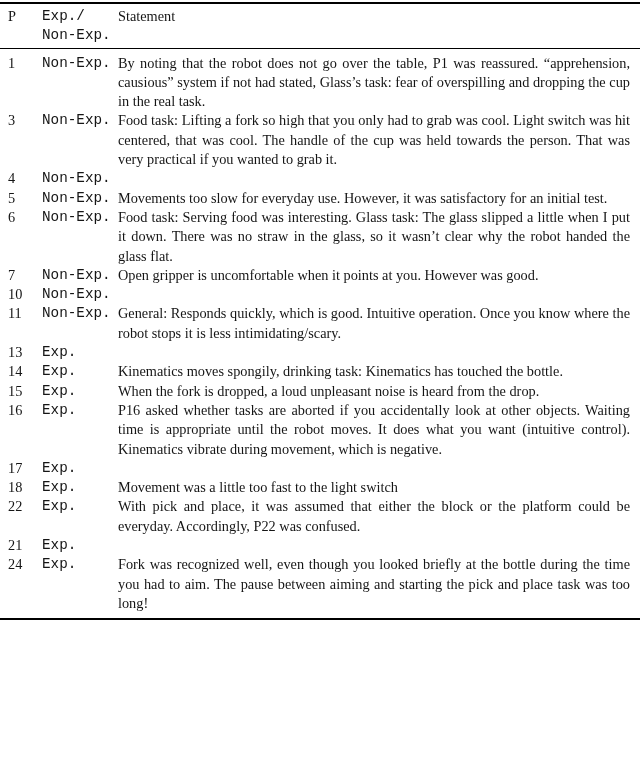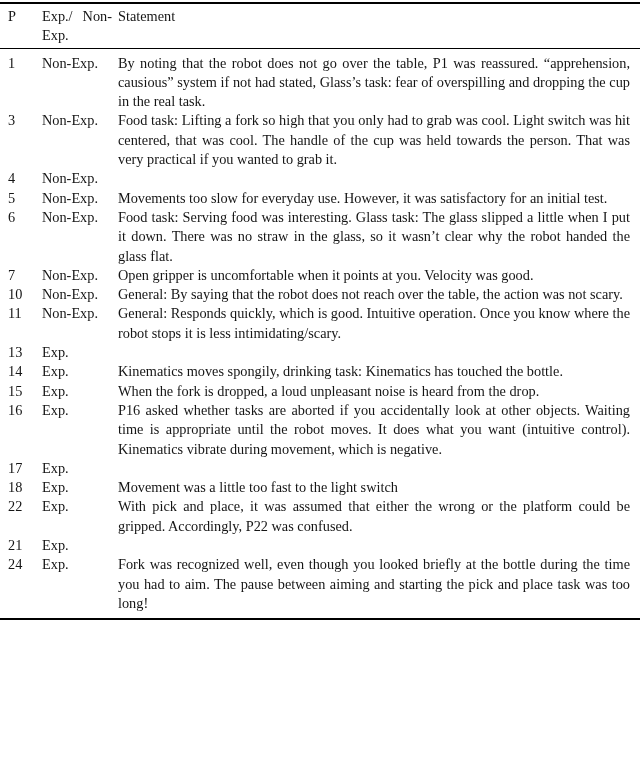--- a/index.html
+++ b/index.html
@@ -39,20 +39,21 @@
   }
   .tbody {
     padding-top: 5px;
     padding-bottom: 5px;
   }
   .col-p {
     padding-right: 4px;
   }
   .col-g {
     padding-right: 6px;
+    font-family: Liberation Mono, monospace;
   }
   .col-g.hdr {
     text-align: justify;
   }
   .col-s {
     text-align: justify;
   }
 </style>
 </head>
 <body>
@@ -87,26 +88,25 @@
           <div class="col-s">Movements too slow for everyday use. However, it was satisfactory for an initial test.</div>
         </div>
         <div class="row">
           <div class="col-p">6</div>
           <div class="col-g">Non-Exp.</div>
           <div class="col-s">Food task: Serving food was interesting. Glass task: The glass slipped a little when I put it down. There was no straw in the glass, so it wasn’t clear why the robot handed the glass flat.</div>
         </div>
         <div class="row">
           <div class="col-p">7</div>
           <div class="col-g">Non-Exp.</div>
-          <div class="col-s">Open gripper is uncomfortable when it points at you. Velocity was good.</div>
+          <div class="col-s">Open gripper is uncomfortable when it points at you. However was good.</div>
         </div>
         <div class="row">
           <div class="col-p">10</div>
           <div class="col-g">Non-Exp.</div>
-          <div class="col-s">General: By saying that the robot does not reach over the table, the action was not scary.</div>
         </div>
         <div class="row">
           <div class="col-p">11</div>
           <div class="col-g">Non-Exp.</div>
           <div class="col-s">General: Responds quickly, which is good. Intuitive operation. Once you know where the robot stops it is less intimidating/scary.</div>
         </div>
         <div class="row">
           <div class="col-p">13</div>
           <div class="col-g">Exp.</div>
         </div>
@@ -130,21 +130,21 @@
           <div class="col-g">Exp.</div>
         </div>
         <div class="row">
           <div class="col-p">18</div>
           <div class="col-g">Exp.</div>
           <div class="col-s">Movement was a little too fast to the light switch</div>
         </div>
         <div class="row">
           <div class="col-p">22</div>
           <div class="col-g">Exp.</div>
-          <div class="col-s">With pick and place, it was assumed that either the wrong or the platform could be gripped. Accordingly, P22 was confused.</div>
+          <div class="col-s">With pick and place, it was assumed that either the block or the platform could be everyday. Accordingly, P22 was confused.</div>
         </div>
         <div class="row">
           <div class="col-p">21</div>
           <div class="col-g">Exp.</div>
         </div>
         <div class="row">
           <div class="col-p">24</div>
           <div class="col-g">Exp.</div>
           <div class="col-s">Fork was recognized well, even though you looked briefly at the bottle during the time you had to aim. The pause between aiming and starting the pick and place task was too long!</div>
         </div>

